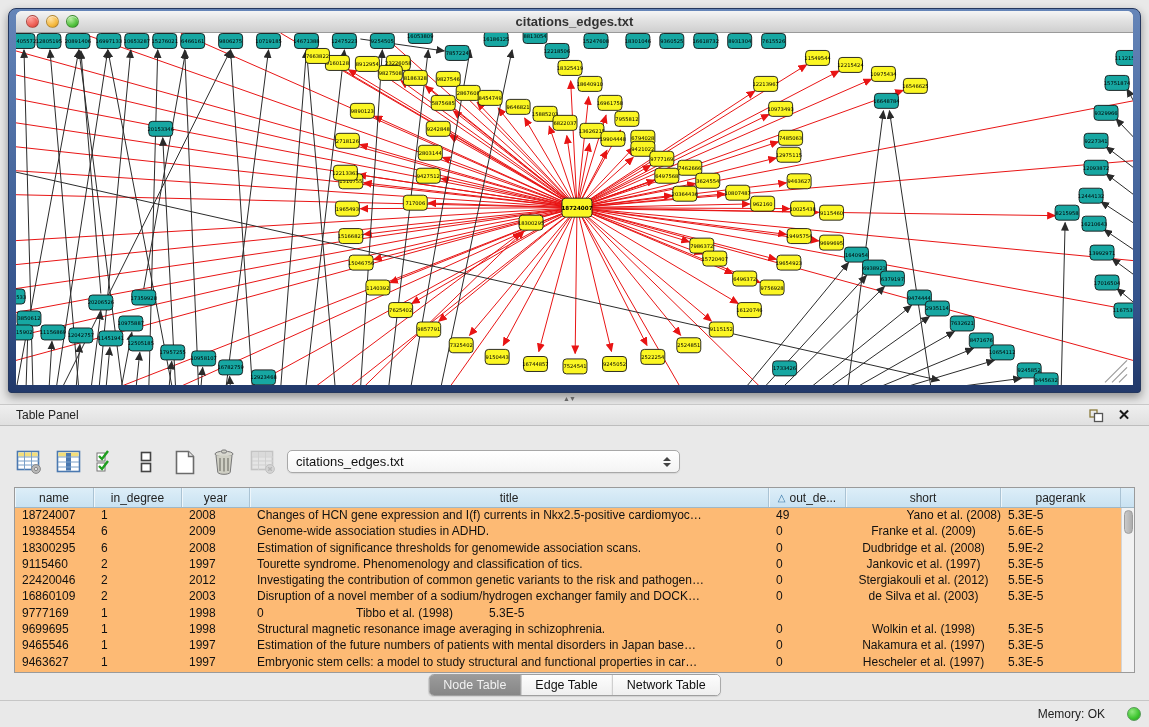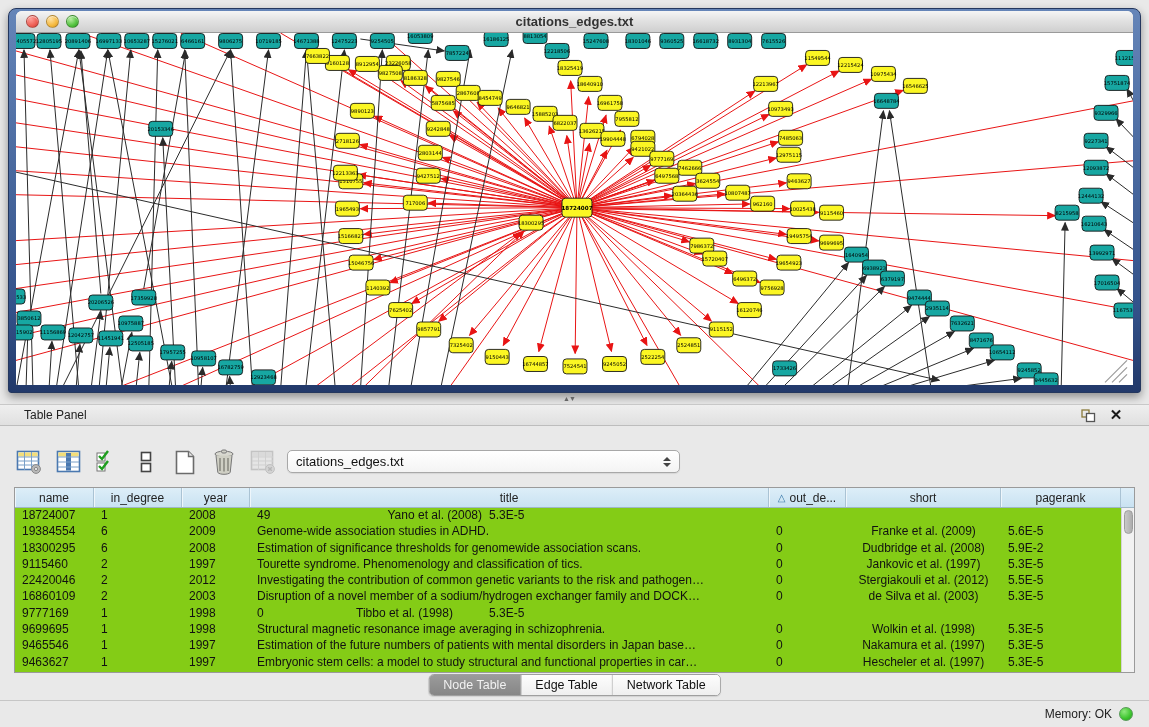--- a/index.html
+++ b/index.html
@@ -25,42 +25,42 @@
   .canvas{ flex:1; position:relative; background:#fff; }
   .canvas svg{ display:block; width:100%; height:100%; }
 
   
   .splitter-handle{ position:absolute; left:560px; top:394px; width:18px; height:9px;
     display:flex; align-items:center; justify-content:center; color:#666; font-size:7px; line-height:7px; letter-spacing:-1px; }
 
   
   .panel-header{ position:absolute; left:0; top:404px; width:1149px; height:22px;
     background:linear-gradient(180deg,#efefef,#e0e0e0); border-top:1px solid #c8c8c8; border-bottom:1px solid #bdbdbd;
-    display:flex; align-items:center; padding:0 24px; }
+    display:flex; align-items:center; padding:0 16px; }
   .panel-header .ph-title{ font-size:12px; color:#222; }
   .panel-header .ph-right{ margin-left:auto; display:flex; align-items:center; gap:10px; }
   .float-btn,.close-btn{ width:18px; height:16px; display:flex; align-items:center; justify-content:center; cursor:default; }
   .close-btn{ font-size:15px; font-weight:bold; color:#1a1a1a; }
 
   .toolbar{ position:absolute; left:14px; top:444px; height:36px; display:flex; align-items:center; gap:0; }
   .tbtn{ background:none; border:none; margin-right:9px; width:30px; height:30px;
     display:flex; align-items:center; justify-content:center; }
   .tbtn.disabled{ opacity:.55; }
   .fx{ font-family:"DejaVu Serif", serif; font-style:italic; font-size:15px; font-weight:bold; color:#111; }
   .fx small{ font-size:9px; }
   .combo{ position:absolute; left:287px; top:450px; width:393px; height:23px; background:linear-gradient(180deg,#ffffff,#f4f4f4);
     border:1px solid #a8a8a8; border-radius:5px; display:flex; align-items:center; padding:0 8px;
     font-size:13px; box-shadow:0 1px 1px rgba(0,0,0,.08); }
   .combo .arrows{ margin-left:auto; display:flex; flex-direction:column; gap:2px; }
   .combo .arrows i{ width:0; height:0; border-left:4px solid transparent; border-right:4px solid transparent; }
   .combo .arrows i.up{ border-bottom:4px solid #444; }
   .combo .arrows i.down{ border-top:4px solid #444; }
 
   .table-wrap{ position:absolute; left:14px; top:487px; width:1121px; height:186px;
-    border:1px solid #9a9a9a; background:#84cc16; display:flex; flex-direction:column; }
+    border:1px solid #9a9a9a; background:#fdba74; display:flex; flex-direction:column; }
   .thead{ display:flex; height:20px; flex:0 0 20px; background:linear-gradient(180deg,#ddeef8,#c9e2f2);
     border-bottom:1px solid #9fb7c6; }
   .th{ font-size:12px; color:#222; display:flex; align-items:center; justify-content:center;
     border-right:1px solid #aac3d4; box-shadow:inset 1px 0 0 #eef6fb; overflow:hidden; white-space:nowrap; }
   .th .sort{ color:#3878a8; margin-right:4px; font-size:10px; }
   .tbody{ position:relative; flex:1; display:flex; }
   .rows{ flex:1; overflow:hidden; }
   .tr{ display:flex; height:16.3px; font-size:12px; white-space:nowrap; }
   .td{ overflow:hidden; padding-left:7px; }
   .td.center{ text-align:center; padding-left:0; }
@@ -69,21 +69,21 @@
     background:linear-gradient(90deg,#c9c9c9,#adadad); border:1px solid #9d9d9d; }
 
   .tabs{ position:absolute; top:674px; left:50%; transform:translateX(-50%); display:flex; height:22px;
     border:1px solid #9f9f9f; border-radius:5px; overflow:hidden; background:#fff; box-shadow:0 1px 1px rgba(0,0,0,.1); }
   .tab{ font-size:12.5px; display:flex; align-items:center; justify-content:center; padding:0 14px;
     background:linear-gradient(180deg,#fdfdfd,#efefef); color:#111; border-right:1px solid #bdbdbd; }
   .tab:last-child{ border-right:none; }
   .tab.active{ background:linear-gradient(180deg,#9b9b9b,#868686); color:#f1f1f1; }
 
   .statusbar{ position:absolute; left:0; top:700px; width:1149px; height:27px; border-top:1px solid #c6c6c6;
-    display:flex; align-items:center; justify-content:flex-end; padding:0 16px; gap:7px; }
+    display:flex; align-items:center; justify-content:flex-end; padding:0 8px; gap:22px; }
   .statusbar .mem{ font-size:12px; color:#222; }
   .mem-dot{ width:14px; height:14px; border-radius:50%;
     background:radial-gradient(circle at 35% 30%, #8fe87d,#3dc52e 60%,#2a9720); border:1px solid #579b57; }
 </style>
 </head>
 <body>
 
 <div class="graph-window">
   <div class="window-inner">
     <div class="titlebar">
@@ -894,20 +894,21 @@
       <div class="th" style="width: 77px;"><span class="sort">△</span>out_de...</div>
       <div class="th" style="width: 155px;">short</div>
       <div class="th" style="width: 120px;">pagerank</div>
     </div>
   <div class="tbody">
     <div class="rows" id="rows">
         <div class="tr">
           <div class="td" style="width: 79px;">18724007</div>
           <div class="td" style="width: 88px;">1</div>
           <div class="td" style="width: 68px;">2008</div>
+          <div class="td" style="width: 519px;">Changes of HCN gene expression and I(f) currents in Nkx2.5-positive cardiomyoc…</div>
           <div class="td" style="width: 77px;">49</div>
           <div class="td center" style="width: 155px; text-align: right;">Yano et al. (2008)</div>
           <div class="td" style="width: 120px;">5.3E-5</div>
         </div>
         <div class="tr">
           <div class="td" style="width: 79px;">19384554</div>
           <div class="td" style="width: 88px;">6</div>
           <div class="td" style="width: 68px;">2009</div>
           <div class="td" style="width: 519px;">Genome-wide association studies in ADHD.</div>
           <div class="td" style="width: 77px;">0</div>

